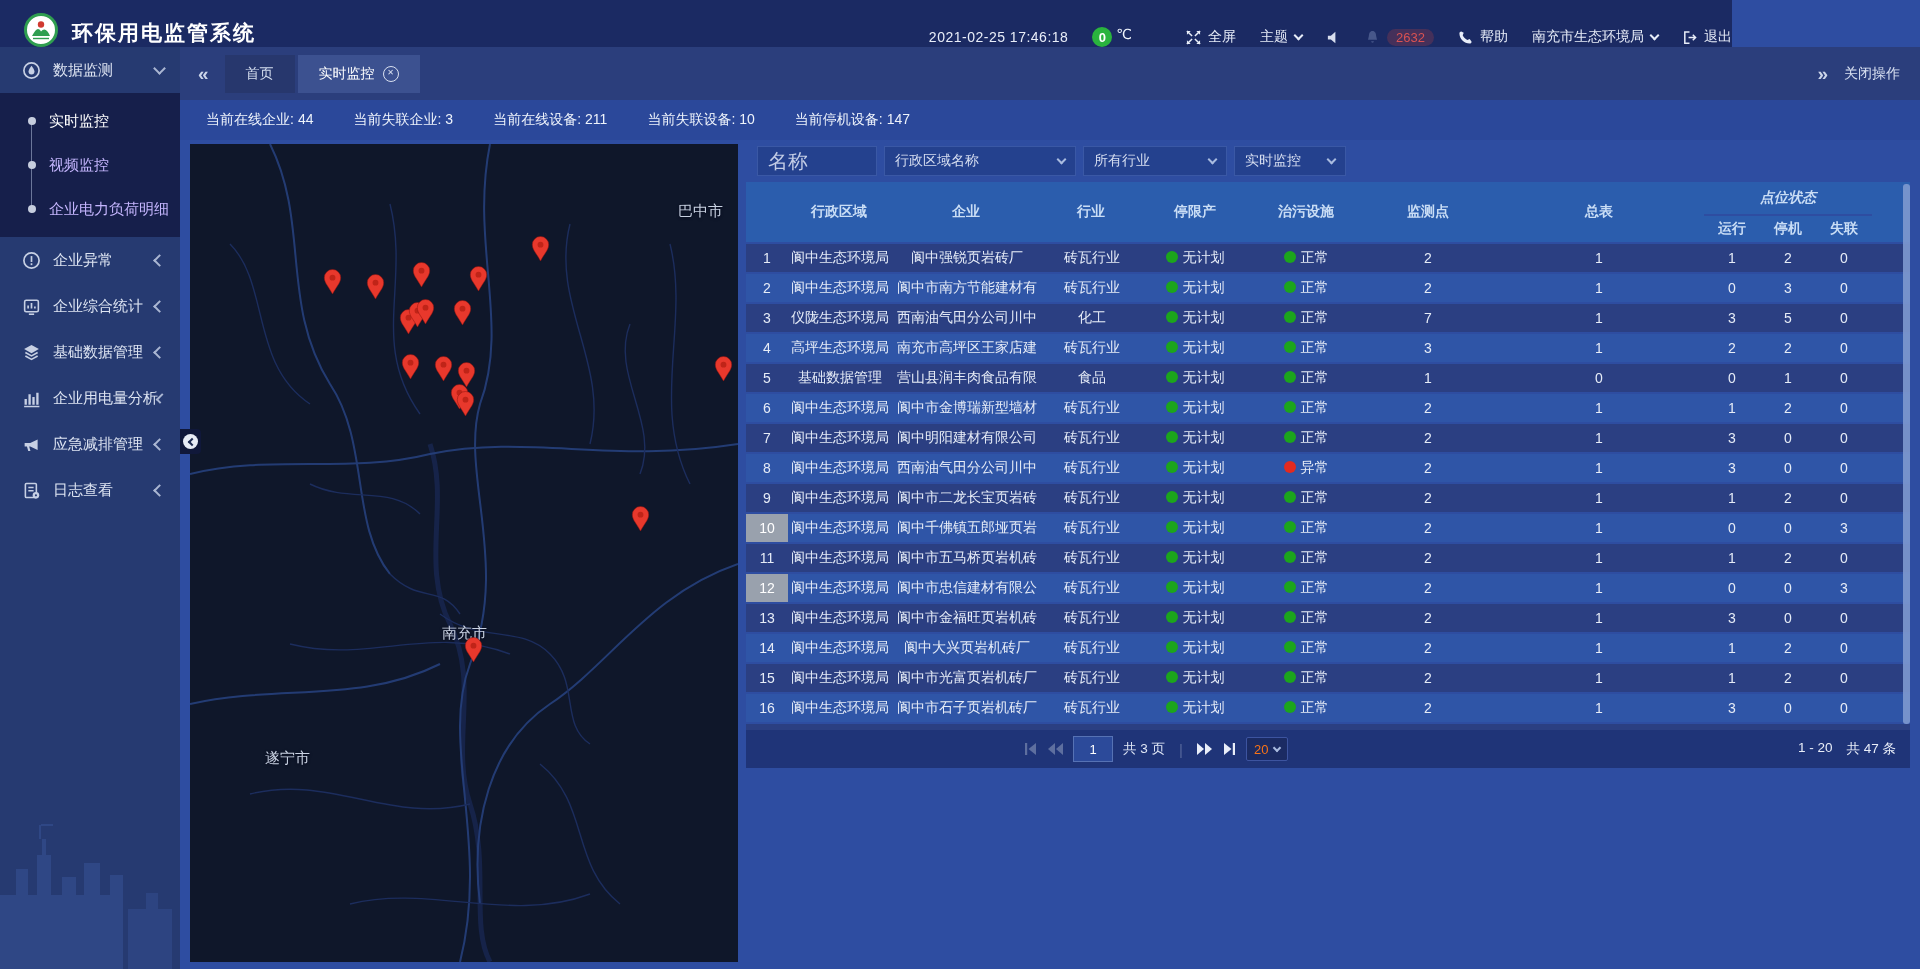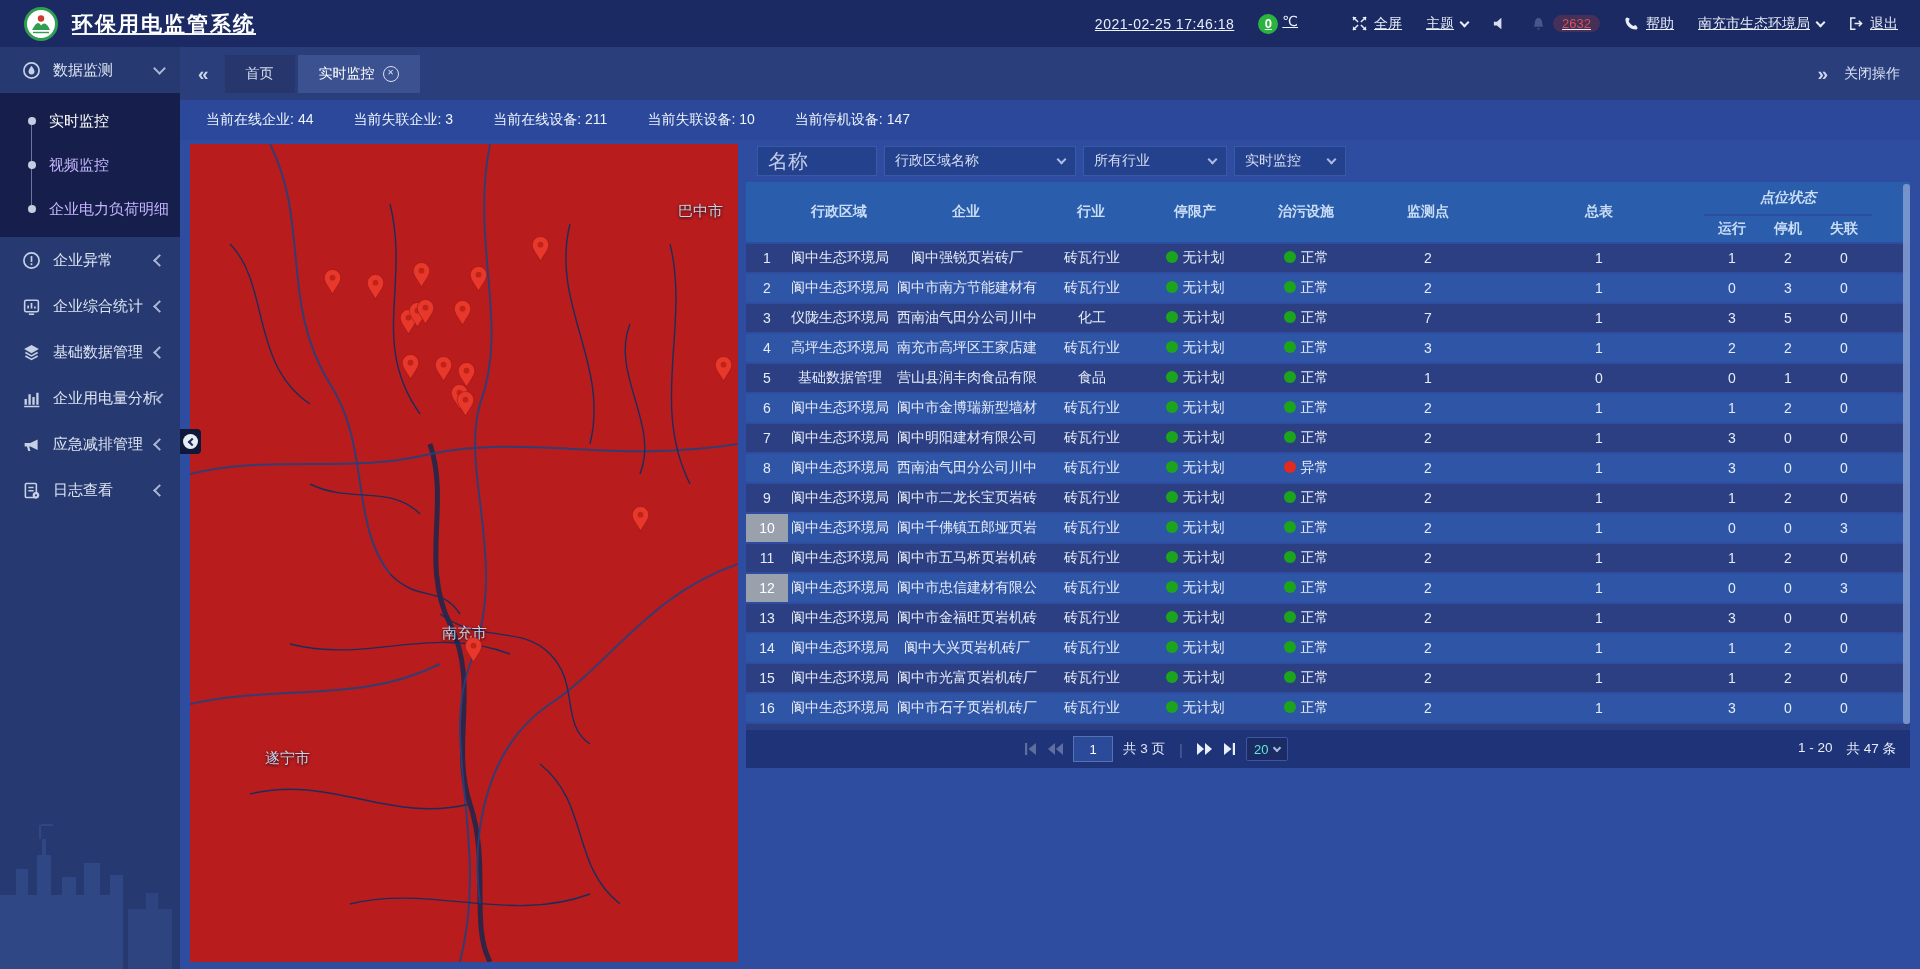--- a/index.html
+++ b/index.html
@@ -1,24 +1,24 @@
 <!DOCTYPE html>
 <html><head>
 <meta charset="utf-8">
 <style>
   html,body{margin:0;padding:0;width:1920px;height:969px;overflow:hidden;
     font-family:"Liberation Sans","DejaVu Sans",sans-serif;}
   .page{position:relative;width:1920px;height:969px;background:#2e4da1;overflow:hidden;}
 
   
-  .topbar{position:absolute;left:0;top:0;width:1920px;height:47px;background:#1b2a63;
-    display:flex;align-items:center;color:#eef2fb;z-index:30;text-decoration:underline;}
+  .topbar{position:absolute;left:0;top:0;width:1732px;height:47px;background:#1b2a63;
+    display:flex;align-items:flex-end;color:#eef2fb;z-index:30;}
   .logo{margin-left:24px;width:34px;height:34px;flex:0 0 auto;}
   .app-title{margin-left:14px;font-size:21px;font-weight:bold;letter-spacing:2px;color:#ffffff;}
-  .top-right{margin-left:auto;display:flex;align-items:center;gap:24px;padding-right:22px;font-size:14px;}
+  .top-right{margin-left:auto;display:flex;align-items:center;gap:24px;font-size:14px;}
   .datetime{color:#e8edf8;letter-spacing:.5px;}
   .temp-group{display:flex;align-items:center;gap:4px;margin-right:30px;}
   .temp-badge{width:20px;height:20px;border-radius:50%;background:#2ab43e;color:#fff;
     font-size:13px;font-weight:bold;display:flex;align-items:center;justify-content:center;}
   .temp-unit{color:#f0f4fc;font-size:14px;position:relative;top:-3px;}
   .top-item{display:flex;align-items:center;gap:7px;color:#e7ecf8;cursor:pointer;}
   .top-item svg{display:block;}
   .pill-badge{background:#45305a;color:#d95252;border-radius:10px;padding:1px 9px;font-size:13px;}
   .chev{display:inline-block;width:7px;height:7px;border-left:2px solid currentColor;border-bottom:2px solid currentColor;}
   .chev.down{transform:rotate(-45deg);margin-top:-3px;}
@@ -55,21 +55,21 @@
   
   .statsbar{position:absolute;left:180px;top:100px;width:1740px;height:40px;background:#2b489a;
     display:flex;align-items:center;padding-left:26px;box-sizing:border-box;color:#eef3fb;font-size:14px;}
   .stat{margin-right:40px;white-space:nowrap;}
   .stat .stat-value{margin-left:4px;}
 
   
   .content{position:absolute;left:180px;top:140px;width:1740px;height:829px;background:#2e4da1;}
 
   
-  .map-panel{position:absolute;left:10px;top:4px;width:548px;height:818px;background:#b91c1c;overflow:hidden;}
+  .map-panel{position:absolute;left:10px;top:4px;width:548px;height:818px;background:#0f172a;overflow:hidden;}
   .map-roads{position:absolute;left:0;top:0;}
   .map-city{position:absolute;color:#c9d2e2;font-size:15px;text-shadow:0 1px 3px #05081c;white-space:nowrap;}
   .pin{position:absolute;width:19px;height:26px;cursor:pointer;}
   .map-handle{position:absolute;left:0px;top:289px;width:21px;height:25px;background:#10183a;
     border-radius:0 4px 4px 0;display:flex;align-items:center;justify-content:center;cursor:pointer;z-index:5;}
   .map-handle .hcirc{width:15px;height:15px;border-radius:50%;background:#e8ecf5;display:flex;align-items:center;justify-content:center;}
   .map-handle .chev{width:4px;height:4px;border-color:#1c2950;margin-left:2px;}
 
   
   .right-panel{position:absolute;left:566px;top:4px;width:1164px;height:624px;}
@@ -105,21 +105,21 @@
   .pagination{position:absolute;left:0;top:586px;width:1164px;height:38px;background:#1f3478;
     display:flex;align-items:center;color:#dfe6f5;font-size:13.5px;box-sizing:border-box;}
   .pg-controls{display:flex;align-items:center;gap:10px;margin-left:278px;}
   .pg-btn{display:flex;align-items:center;cursor:pointer;}
   .pg-btn svg{display:block;}
   .pg-btn.disabled{cursor:default;}
   .pg-input{width:34px;height:22px;background:#2c4a9a;border:1px solid #5672b4;color:#fff;
     text-align:center;font-size:13px;outline:none;font-family:inherit;}
   .pg-sep{color:#55679c;font-size:15px;margin:0 4px;}
   .pg-size{height:22px;background:#1b2b63;border:1px solid #3d54a0;border-radius:2px;
-    display:flex;align-items:center;gap:6px;padding:0 7px;cursor:pointer;color:#5eead4;font-size:13px;}
+    display:flex;align-items:center;gap:6px;padding:0 7px;cursor:pointer;color:#f97316;font-size:13px;}
   .pg-size .chev{width:4px;height:4px;color:#a9bbdf;}
   .pg-right{margin-left:auto;padding-right:14px;display:flex;gap:14px;color:#e8edf8;}
 </style>
 </head>
 <body>
 
 <div class="page">
 
   <header class="topbar">
     <svg class="logo" viewBox="0 0 34 34">

